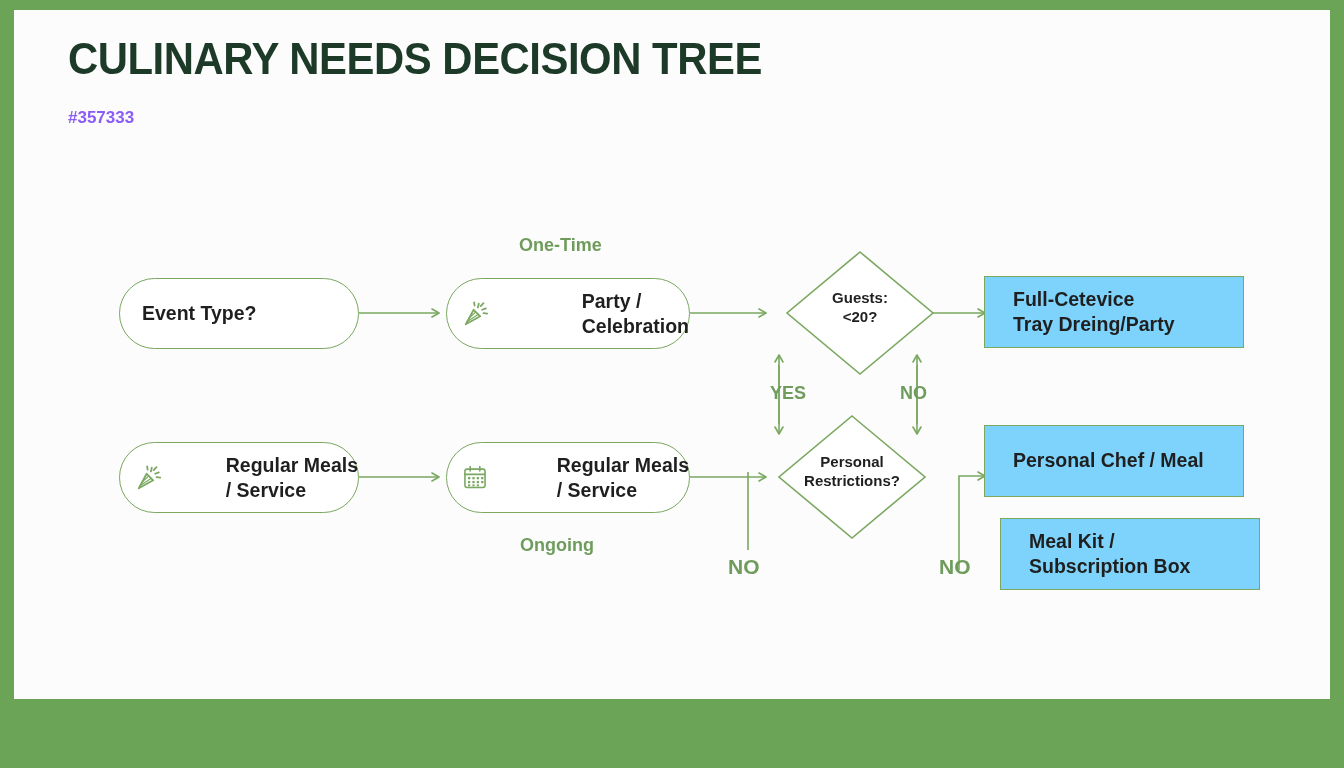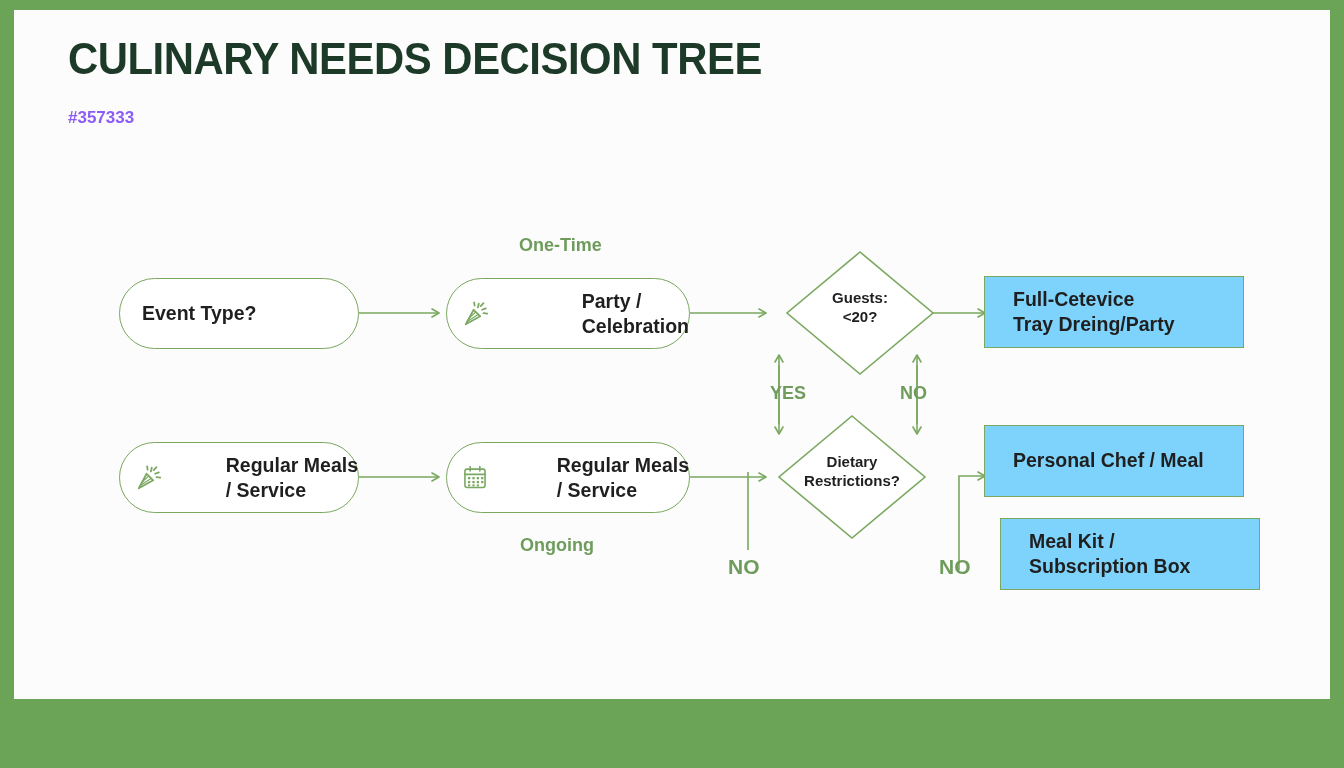--- a/index.html
+++ b/index.html
@@ -263,21 +263,21 @@
           </g>
         </svg>
       </span>
       <div class="label">
         <div>Regular Meals</div>
         <div>/ Service</div>
       </div>
     </div>
 
     <div class="diamond-label" style="left:758px; top:442px; width:160px;">
-      <div>Dietary</div>
+      <div>Personal</div>
       <div>Restrictions?</div>
     </div>
 
     <div class="node rect-box" style="left:970px; top:415px; width:260px; height:72px;">
       <div class="label">
         <div>Personal Chef / Meal</div>
       </div>
     </div>
 
     <div class="node rect-box" style="left:970px; top:508px; width:260px; height:72px;margin-left:16px;">

